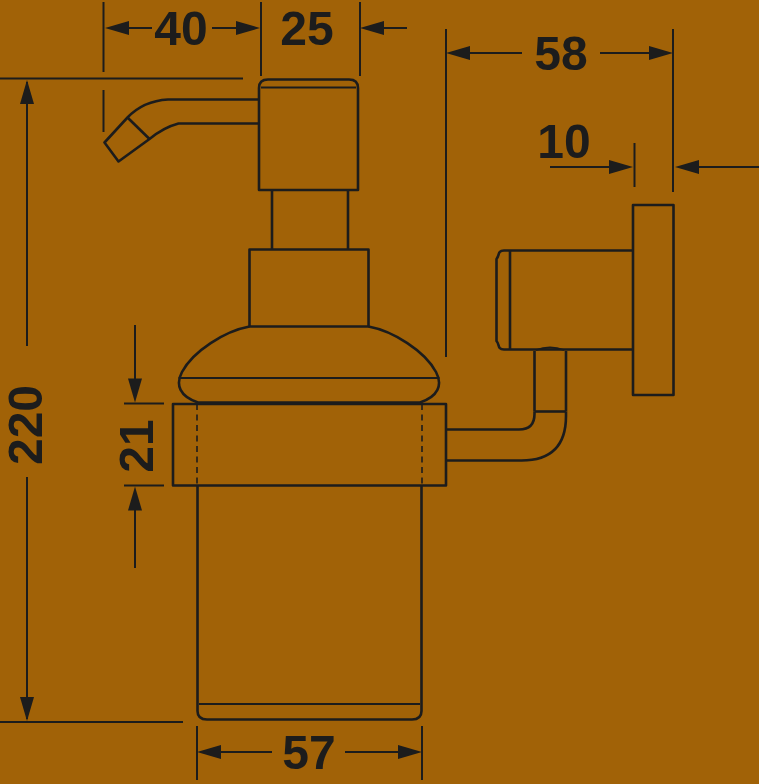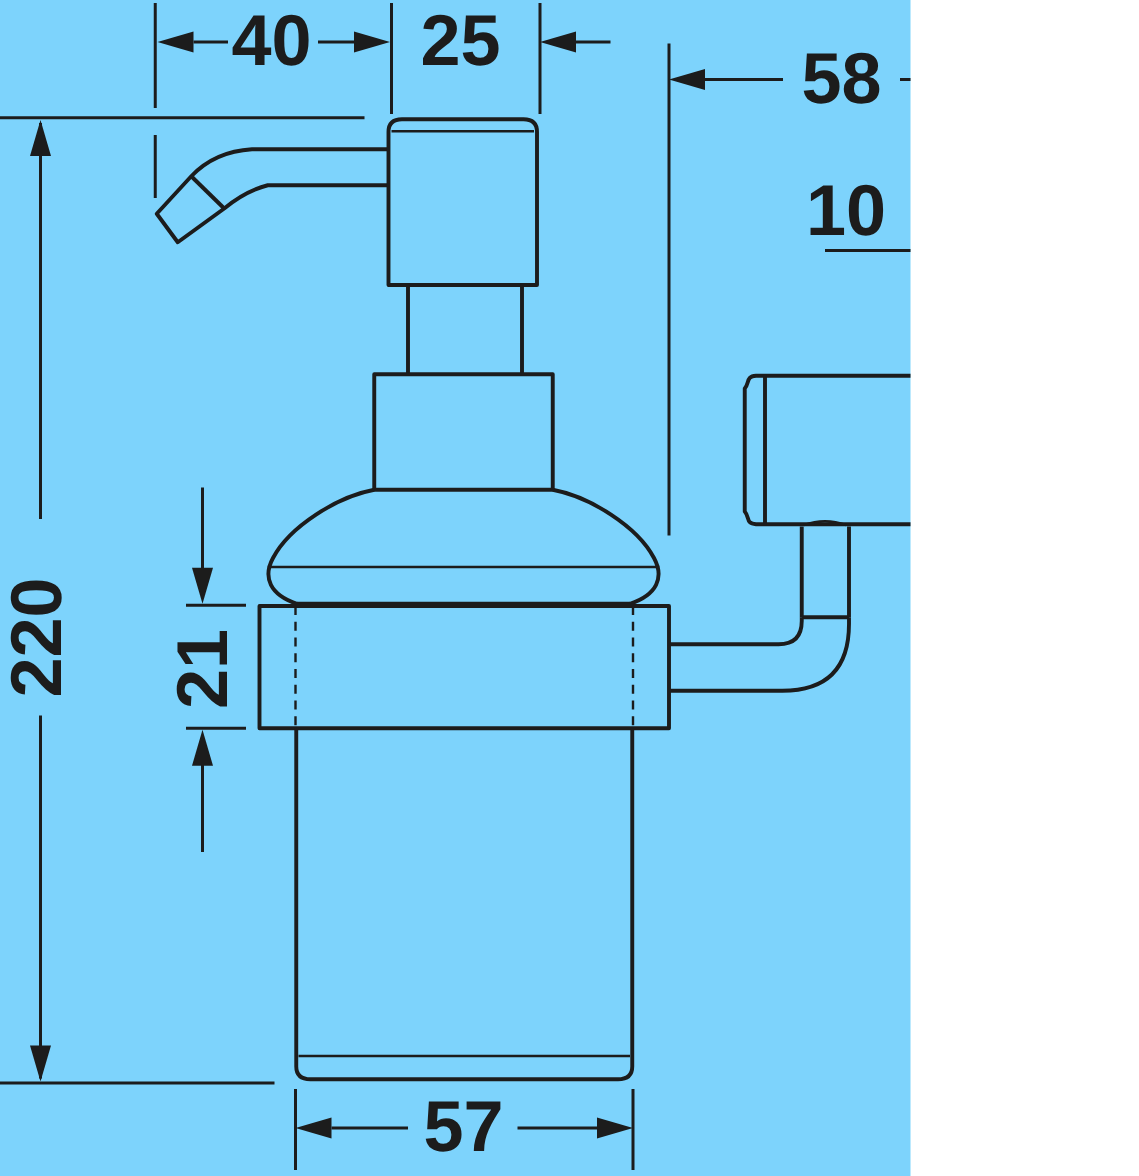--- a/index.html
+++ b/index.html
@@ -1,16 +1,16 @@
 <!DOCTYPE html>
 <html><head>
 <meta charset="utf-8">
 <style>
   html,body{margin:0;padding:0;background:#ffffff;}
-  .stage{position:relative;width:607px;height:784px;background:#7dd3fc;overflow:hidden;}
+  .stage{position:relative;width:759px;height:784px;background:#a16207;overflow:hidden;}
   svg{display:block;}
   .obj{fill:none;stroke:#1c1c1c;stroke-width:2.6;stroke-linejoin:round;stroke-linecap:butt;}
   .obj-thin{fill:none;stroke:#1c1c1c;stroke-width:1.8;}
   .hidden-edge{fill:none;stroke:#1c1c1c;stroke-width:1.6;stroke-dasharray:6 4.5;}
   .dim{fill:none;stroke:#1c1c1c;stroke-width:2;}
   .arrow{fill:#1c1c1c;stroke:none;}
   .dim-label{font-family:"Liberation Sans",sans-serif;font-weight:bold;font-size:48px;fill:#1c1c1c;text-anchor:middle;letter-spacing:0px;}
 </style>
 </head>
 <body>

